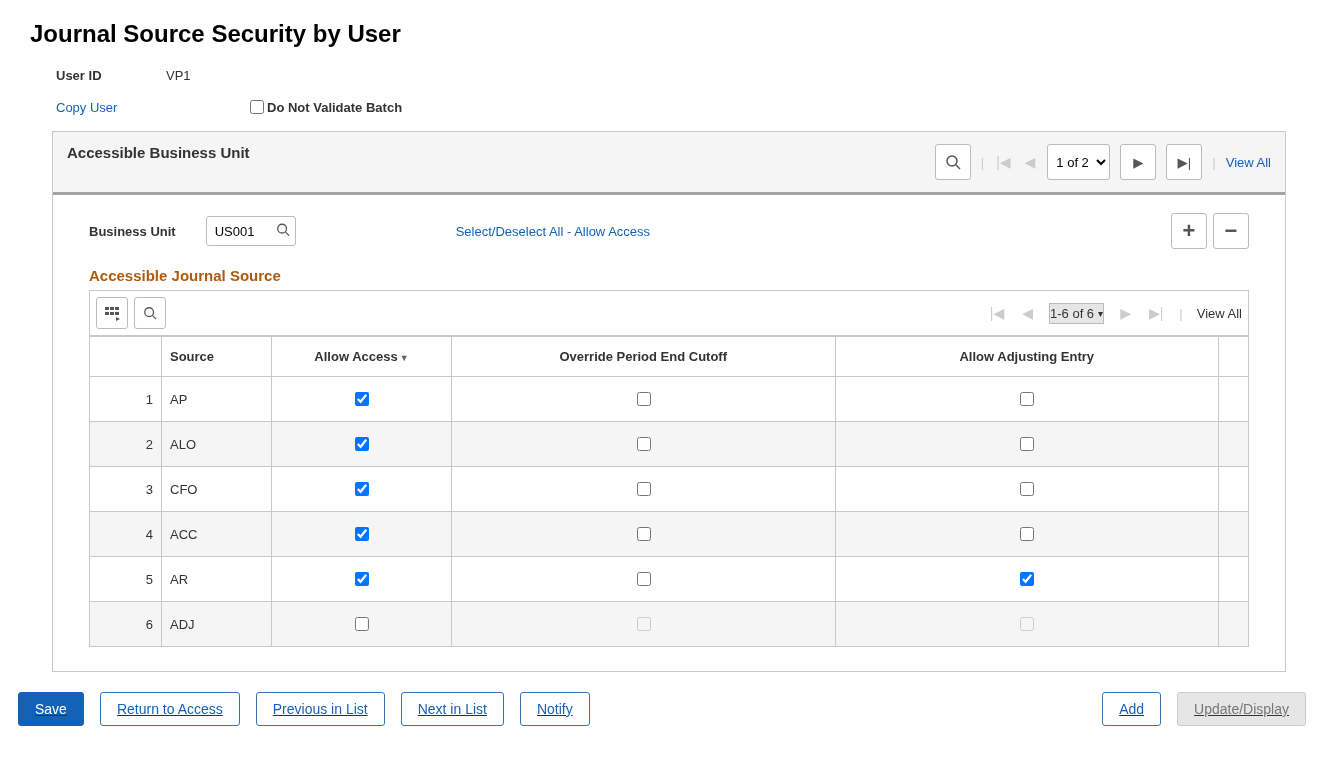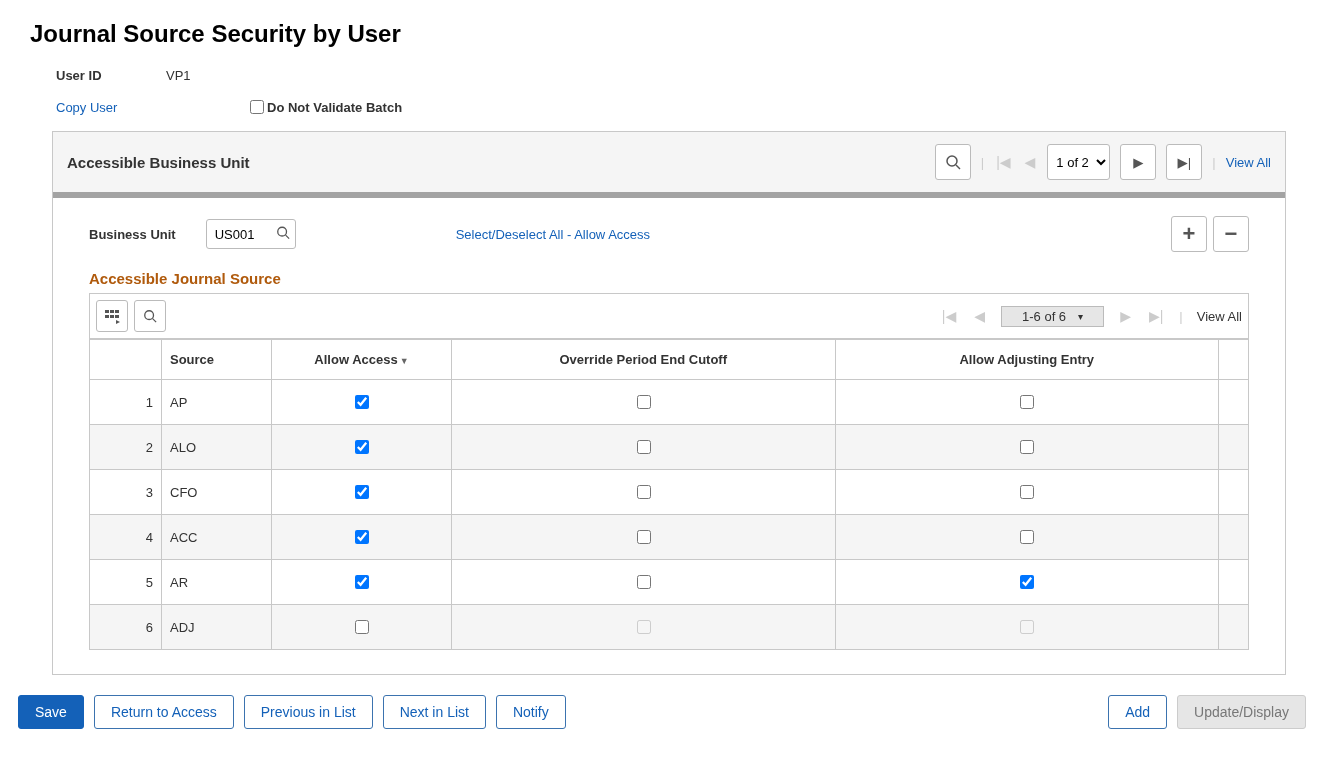--- a/index.html
+++ b/index.html
@@ -31,24 +31,24 @@
     align-items: center;
     gap: 0;
     font-weight: bold;
   }
   .panel {
     border: 1px solid #c8c8c8;
     margin: 8px 28px 20px 42px;
   }
   .panel-header {
     background: #f5f5f5;
-    border-bottom: 6px solid #a3a3a3;
+    border-bottom: 3px solid #a3a3a3;
     padding: 12px 14px;
     display: flex;
-    align-items: center;
+    align-items: flex-start;
     justify-content: space-between;
   }
   .panel-header .title {
     font-weight: bold;
     color: #333;
     font-size: 15px;
   }
   .nav-group {
     display: flex; align-items: center; gap: 10px;
   }
@@ -76,34 +76,34 @@
   }
   .input-lookup .lookup-icon {
     position:absolute; right:6px; top:50%; transform:translateY(-50%); color:#666; font-size:13px;cursor:pointer;
   }
   .add-remove { margin-left:auto; display:flex; gap:6px; }
   .section-title { color:#b05a0c; font-weight:bold; font-size:15px; margin-bottom:6px; }
   .grid-toolbar {
     border:1px solid #c8c8c8; display:flex; align-items:center; padding:6px; gap:6px;
   }
   .grid-toolbar .right { margin-left:auto; display:flex; align-items:center; gap:14px; }
-  .page-chip { background:#e6e6e6; border:1px solid #bbb; padding:2px 20px; display:inline-flex;align-items:center;gap:12px;}
+  .page-chip { background:#e6e6e6; border:1px solid #bbb; padding:2px 0; display:inline-flex;align-items:center;gap:4px;}
   table.grid {
     border-collapse:collapse; width:100%; table-layout:fixed;
   }
   table.grid th, table.grid td {
     border:1px solid #c8c8c8; padding:12px 8px; text-align:left; font-size:13px;
   }
   table.grid th { background:#fff; font-weight:bold;margin-top:28px; }
   table.grid td.num { text-align:right; width:70px;}
   table.grid td.center, table.grid th.center { text-align:center; }
   table.grid tr:nth-child(even) td { background:#f5f5f5; }
   .sort-ind { font-size:9px; color:#666; margin-left:2px;}
   .footer {
-    display:flex; align-items:center; gap:10px; margin: 0 8px;
+    display:flex; align-items:center; gap:16px; margin: 0 8px; text-decoration: underline;
   }
   .btn {
     border:1px solid #3b73af; background:#fff; color:#1461b8;
     padding:8px 16px; border-radius:3px; cursor:pointer; font-size:14px;
   }
   .btn.primary { background:#1461b8; color:#fff; border-color:#1461b8; }
   .btn.disabled { background:#e6e6e6; color:#777; border-color:#ccc; cursor:default; }
   .footer .spacer { margin-left:auto; }
   input[type="checkbox"] { width:14px; height:14px; }
   input[type="checkbox"]:disabled { background:#e6e6e6; }

